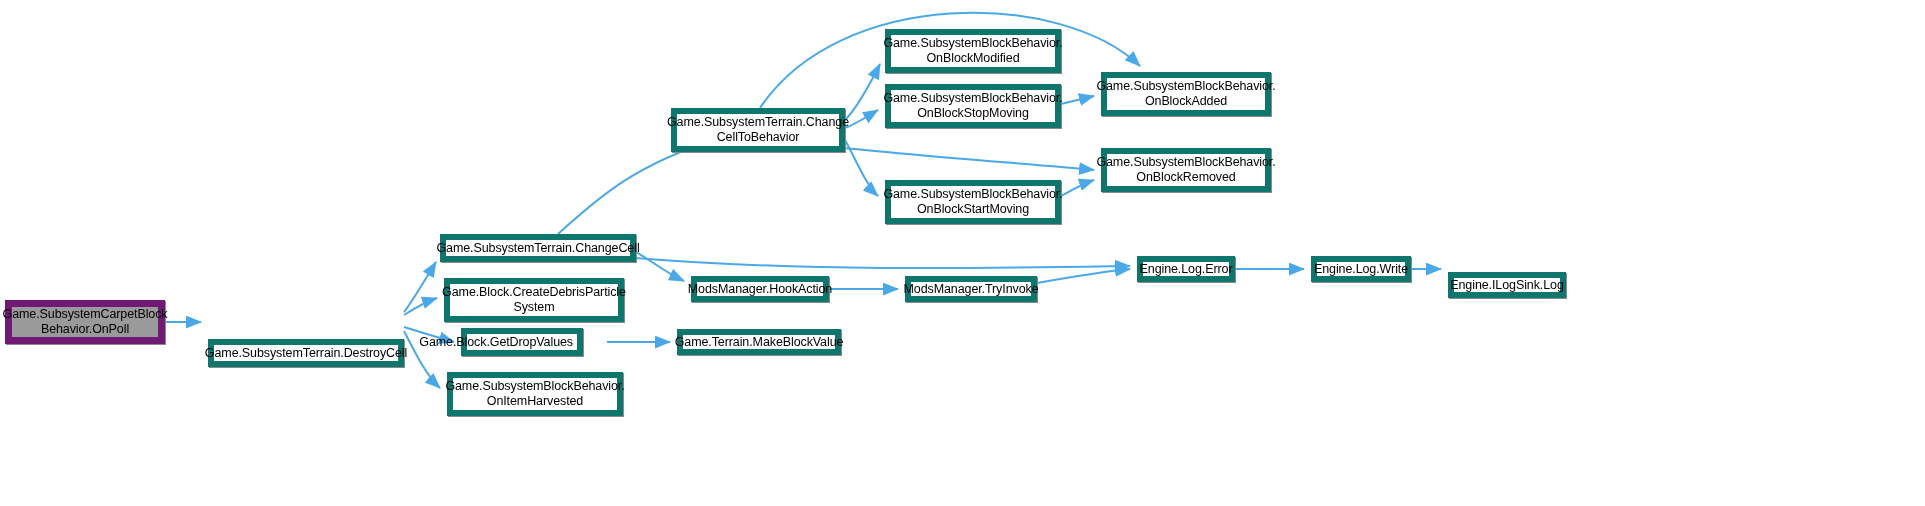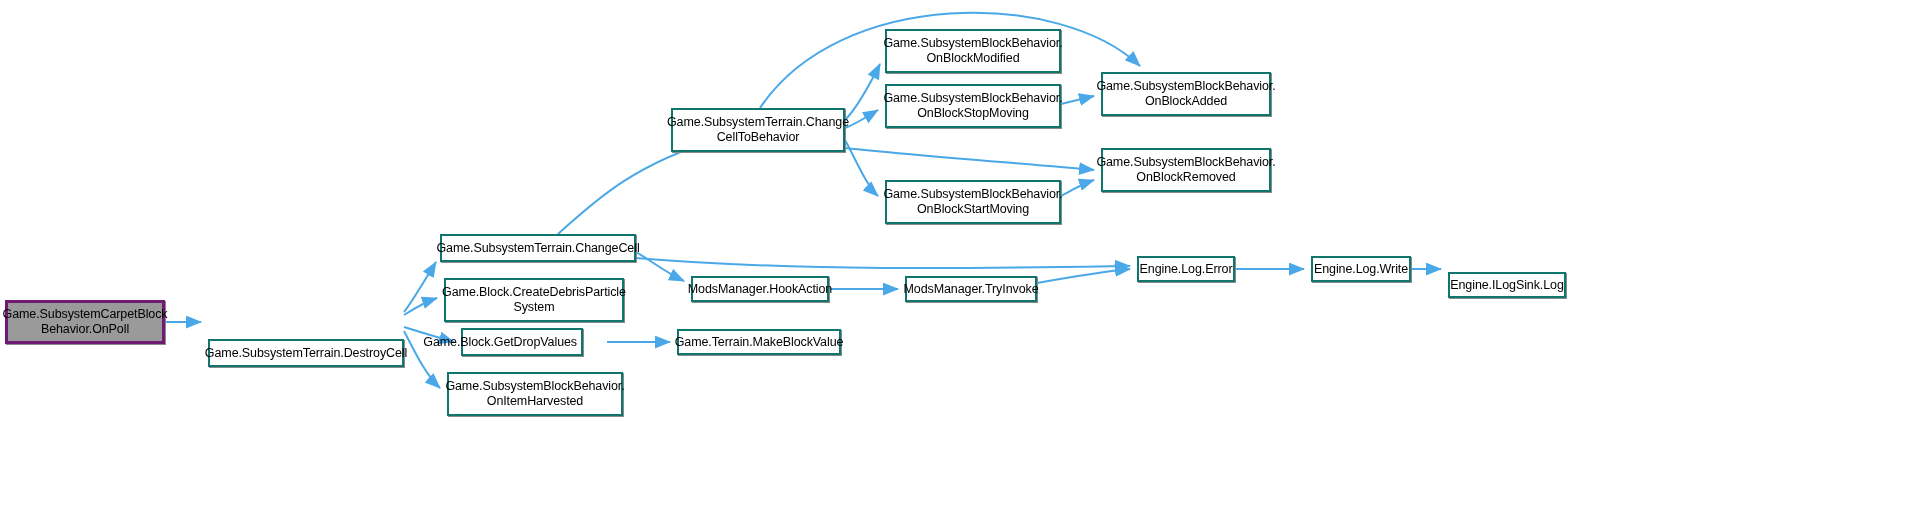--- a/index.html
+++ b/index.html
@@ -19,37 +19,37 @@
     position:absolute;
     left:0; top:0;
     width:1925px;
     height:506px;
     pointer-events:none;
   }
   .node{
     position:absolute;
     box-sizing:border-box;
     background:#ffffff;
-    border:2px solid #0f766e;
+    border:6px solid #0f766e;
     box-shadow:1px 1px 0 0 #8a8a8a;
     display:flex;
     align-items:center;
     justify-content:center;
     text-align:center;
     color:#000000;
     font-size:12.5px;
     line-height:15px;
     letter-spacing:-0.1px;
     padding:1px 4px;
     z-index:3;
     white-space:normal;
   }
   .node.current{
     background:#9a9a9a;
-    border:3px solid #701a75;
+    border:7px solid #701a75;
   }
   .node .lbl{display:block;}
 </style>
 </head>
 <body>
 
 <div id="graph">
 
   <svg id="edges" viewBox="0 0 1925 506" preserveAspectRatio="none" aria-hidden="true">
     <defs>

